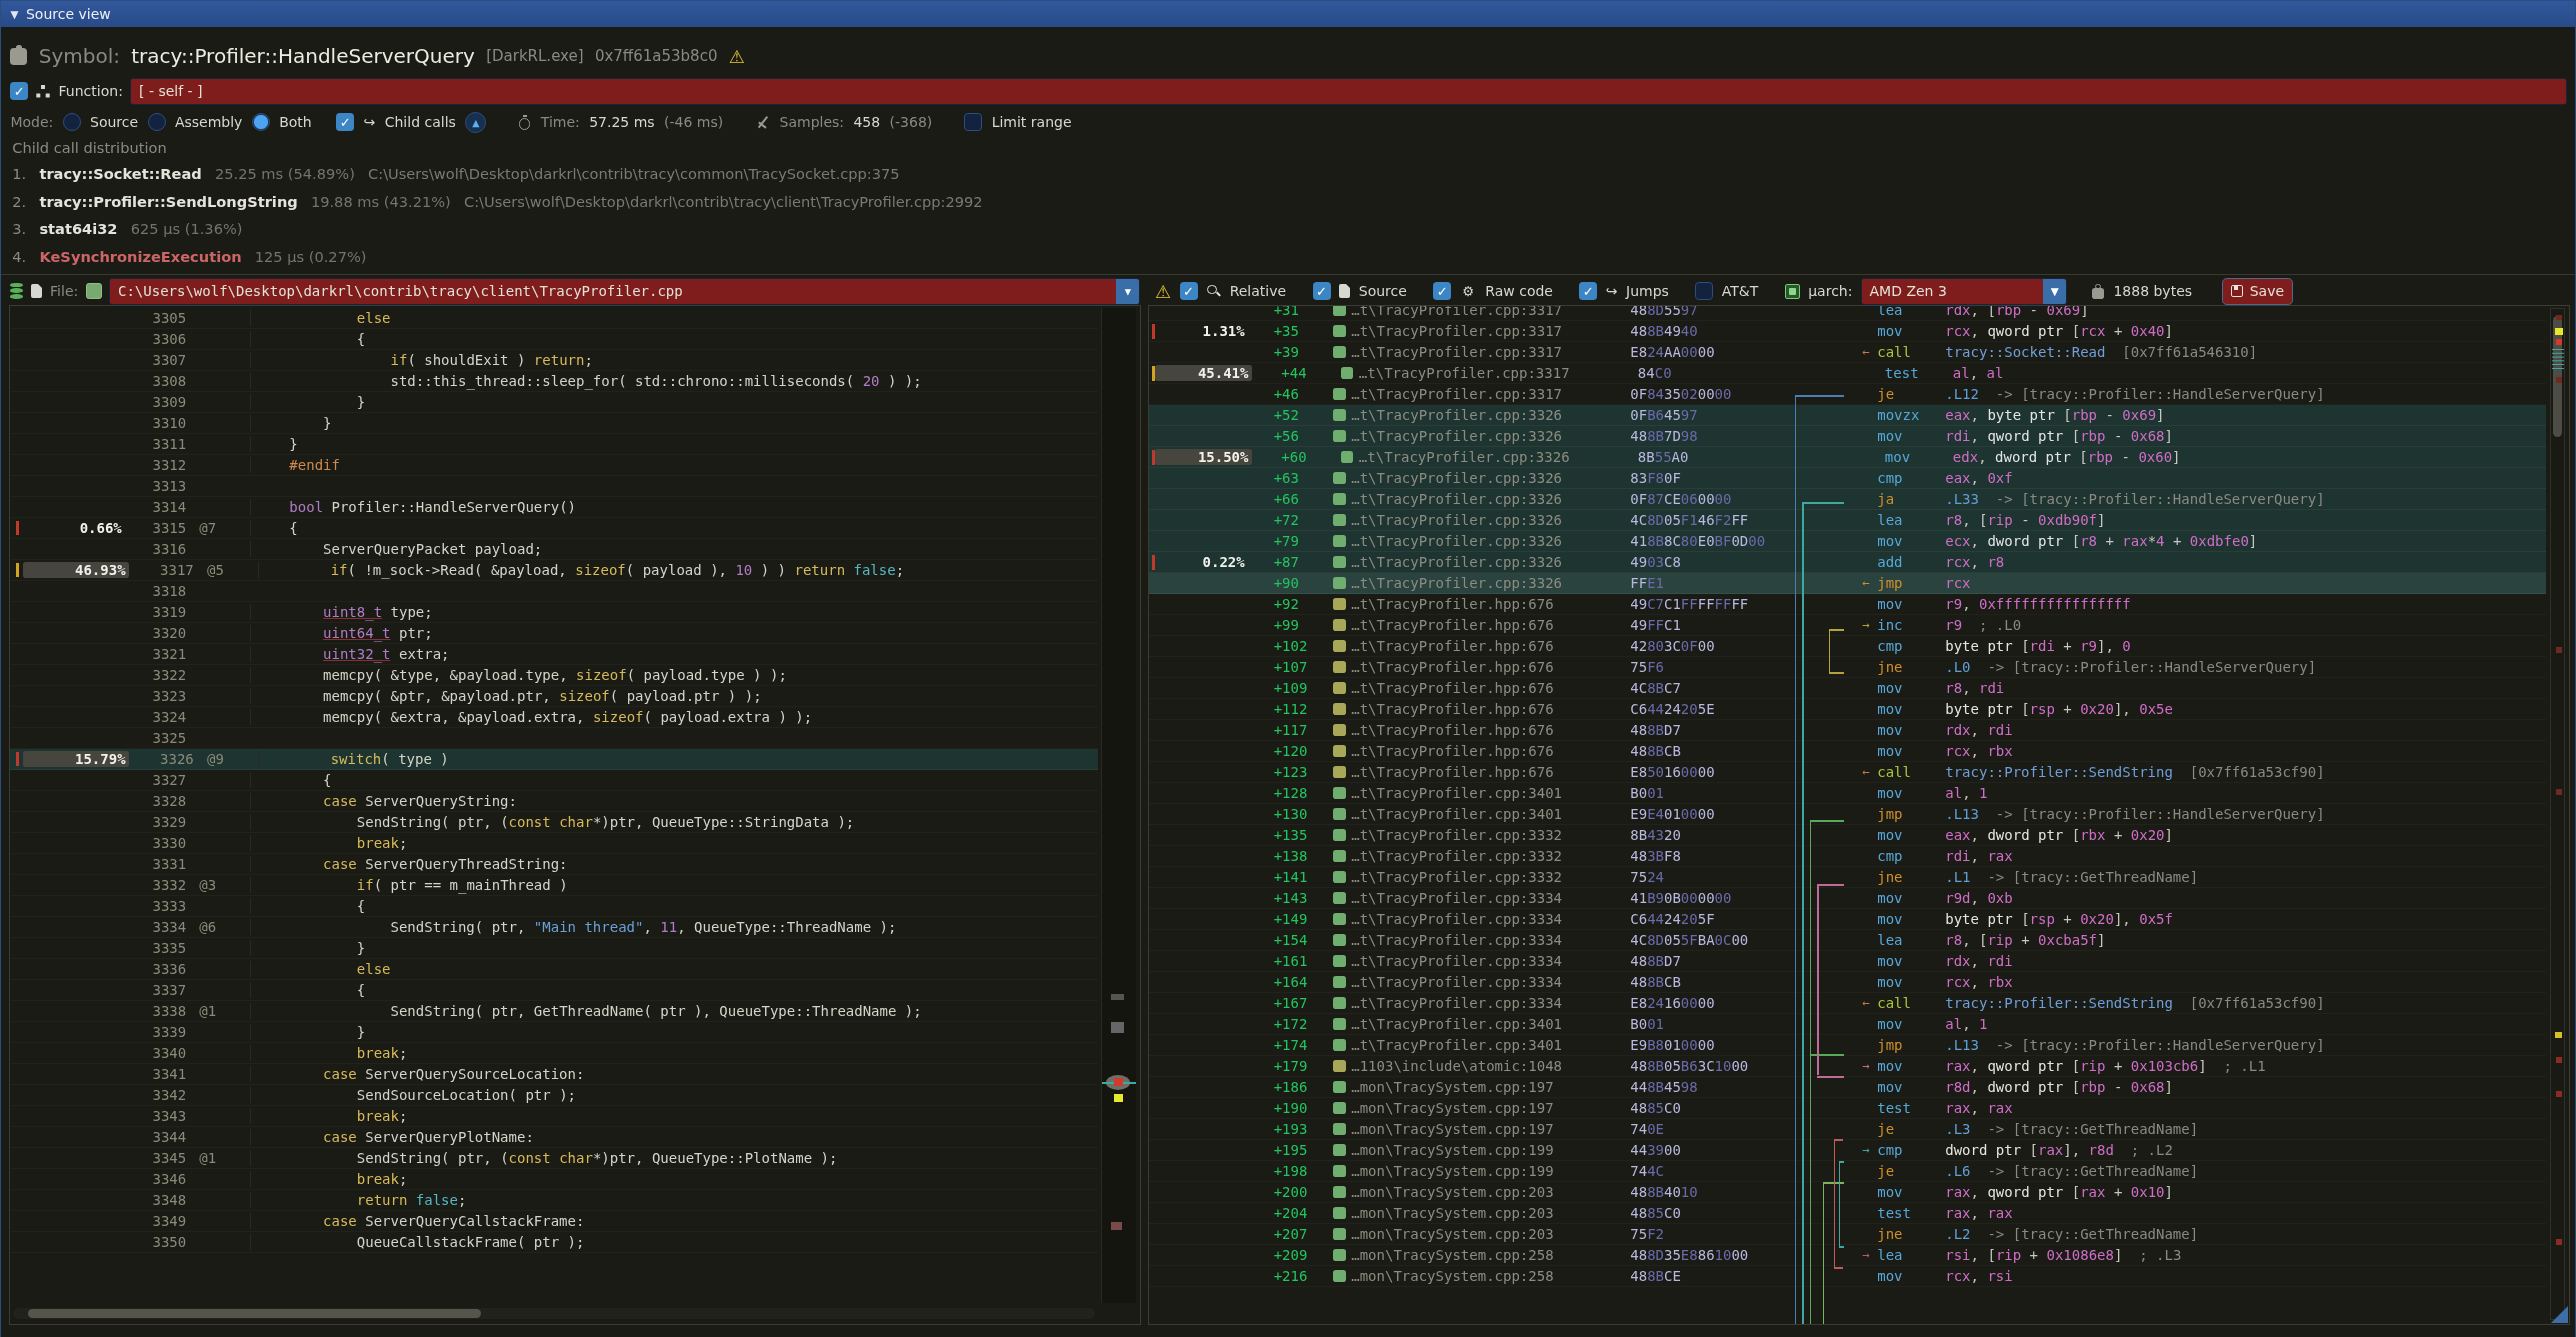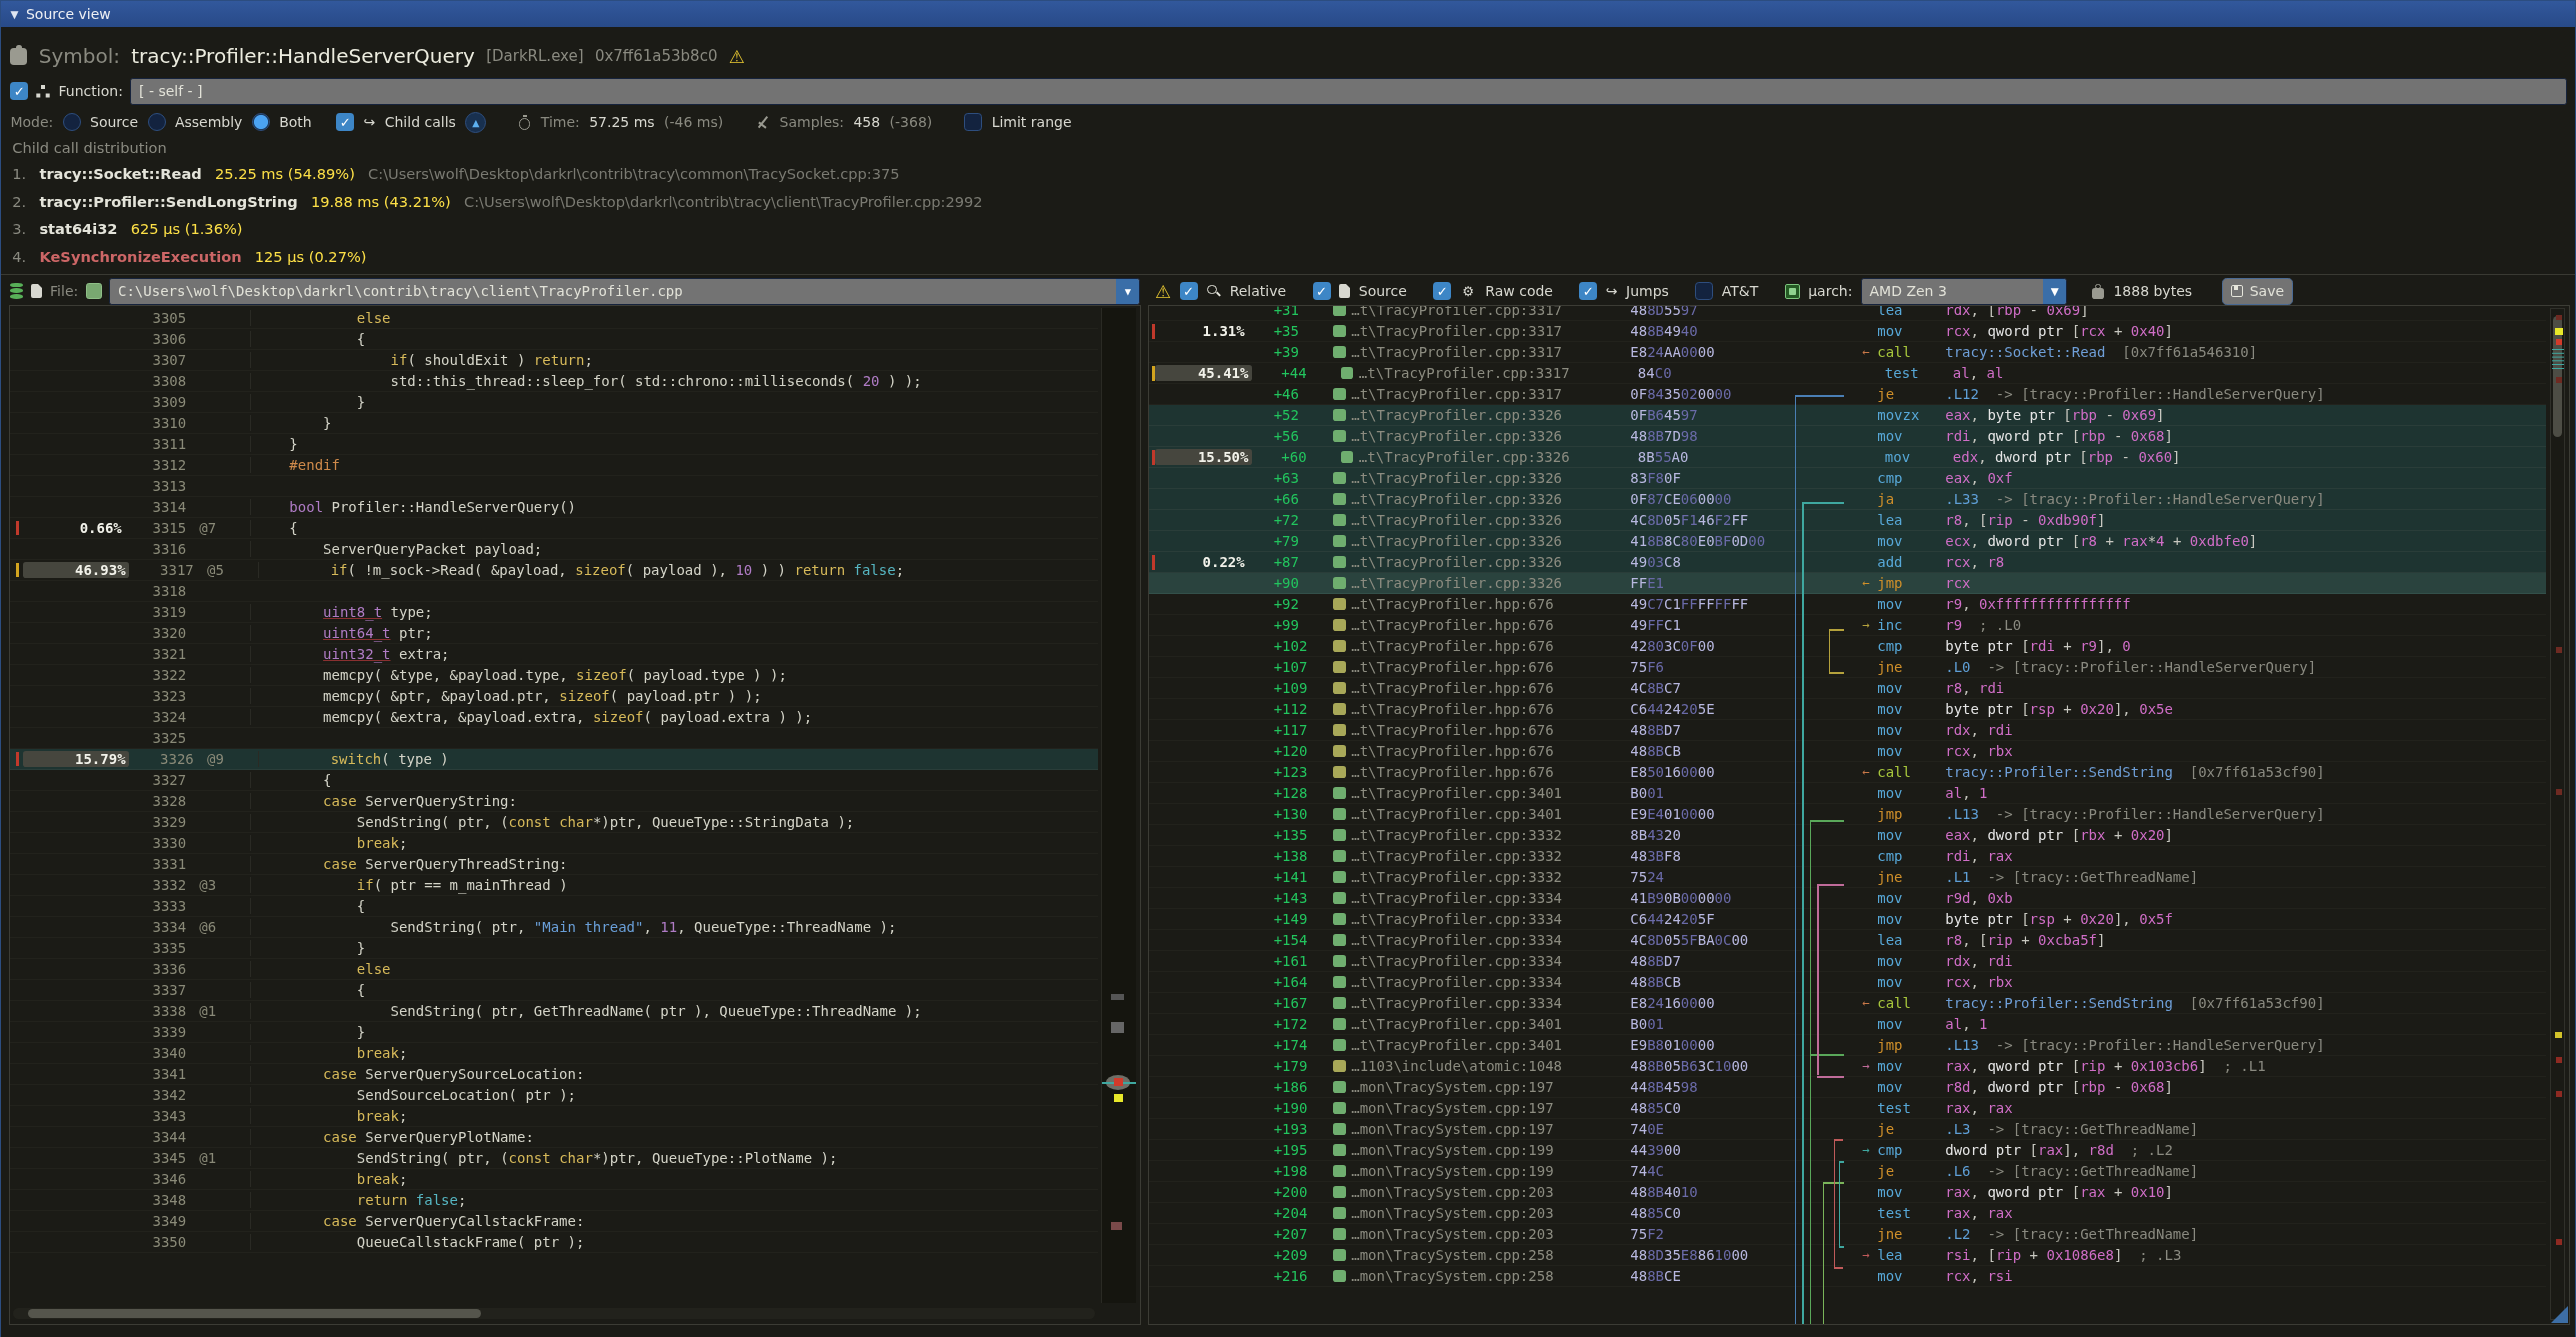--- a/index.html
+++ b/index.html
@@ -12,21 +12,21 @@
   #titlebar .tri{font-size:10.4px;color:#dfe6f2;}
   
   .hrow{position:absolute;left:9.4px;right:7.6px;display:flex;align-items:center;}
   #symrow{top:36px;height:38px;gap:11.3px;font-size:20px;}
   .dim{color:#8a8a80;}
   #symname{color:#ececdf;}
   .symsmall{font-size:15px;color:#8a8a80;}
   .warn{color:#e8c832;font-size:18px;}
   #fnrow{top:77px;height:26.4px;gap:7.6px;font-size:14px;}
   #moderow{top:108px;height:26.4px;gap:9.4px;font-size:14px;}
-  .combo{background:#737373;border:0.9px solid #16233c;border-radius:2.8px;height:24.6px;display:flex;align-items:center;
+  .combo{background:#7f1d1d;border:0.9px solid #16233c;border-radius:2.8px;height:24.6px;display:flex;align-items:center;
          padding:0 7.6px;color:#e2e2d8;position:relative;text-align:right;}
   .combo .arrbtn{position:absolute;right:0;top:0;bottom:0;width:23px;background:#3a6ea8;border-radius:0 2.8px 2.8px 0;
          display:flex;align-items:center;justify-content:center;color:#fff;font-size:10.4px;}
   .cb{width:18px;height:18px;border-radius:3.8px;display:inline-flex;align-items:center;justify-content:center;flex:0 0 auto;}
   .cb.on{background:#3d86c6;color:#fff;font-size:13.2px;font-weight:bold;}
   .cb.off{background:#13233f;border:0.9px solid #2e4e7e;box-sizing:border-box;}
   .radio{width:18px;height:18px;border-radius:50%;background:#13233f;border:0.9px solid #2e4e7e;box-sizing:border-box;flex:0 0 auto;}
   .radio.on{background:radial-gradient(circle at 50% 50%, #4ba3f2 0 6.6px, #16304f 7.6px);}
   .lab{color:#d8d8d0;}
   .roundbtn{width:21px;height:21px;border-radius:50%;background:#18304f;border:0.9px solid #2e4e7e;display:inline-flex;
@@ -60,21 +60,21 @@
   .ic-db{width:13.2px;height:17px;}
   .ic-db i{position:absolute;left:0;width:12.3px;height:4.7px;background:#58b058;border-radius:50%;}
   .ic-swatch{width:16px;height:16px;background:#79a871;border:0.9px solid #8fbf87;border-radius:2.8px;box-sizing:border-box;}
   
   #childblock{position:absolute;left:11.3px;top:138px;right:7.6px;height:134px;overflow:hidden;font-size:14.6px;}
   #childblock .hd{color:#8a8a80;margin-bottom:9.4px;}
   .crow{display:flex;gap:13.2px;align-items:baseline;margin-bottom:10.4px;}
   .crow .ix{color:#8a8a80;}
   .crow .nm{color:#e4e4da;font-weight:bold;}
   .crow .nm.red{color:#cc6666;}
-  .crow .tm{color:#fde047;}
+  .crow .tm{color:#737373;}
   .crow .pth{color:#7a7a72;}
   #hdiv{position:absolute;left:0;right:0;top:273px;height:0.9px;background:#3a3a33;}
   
   #filebar{position:absolute;left:9.4px;top:278px;width:1130px;height:24.6px;display:flex;align-items:center;gap:7.6px;font-size:14px;}
   #filecombo{flex:1;height:24.6px;font-size:14px;}
   
   #asmbar{position:absolute;left:1154px;top:278px;right:9.4px;height:24.6px;display:flex;align-items:center;gap:8.5px;font-size:14px;}
   
   .pane{position:absolute;top:304px;height:1020px;background:#1b1b16;border:0.9px solid #3c3c35;box-sizing:border-box;overflow:hidden;}
   #srcpane{left:7.6px;width:1132px;padding-left:28px;}

